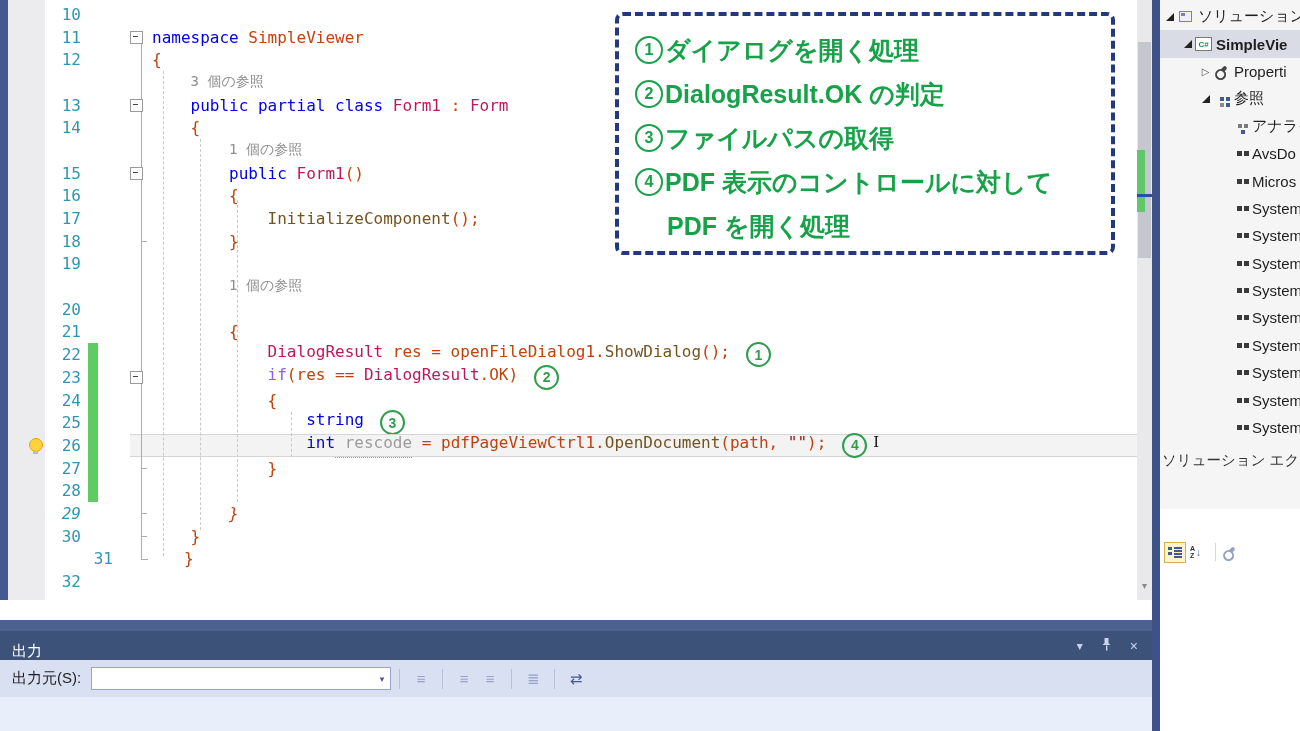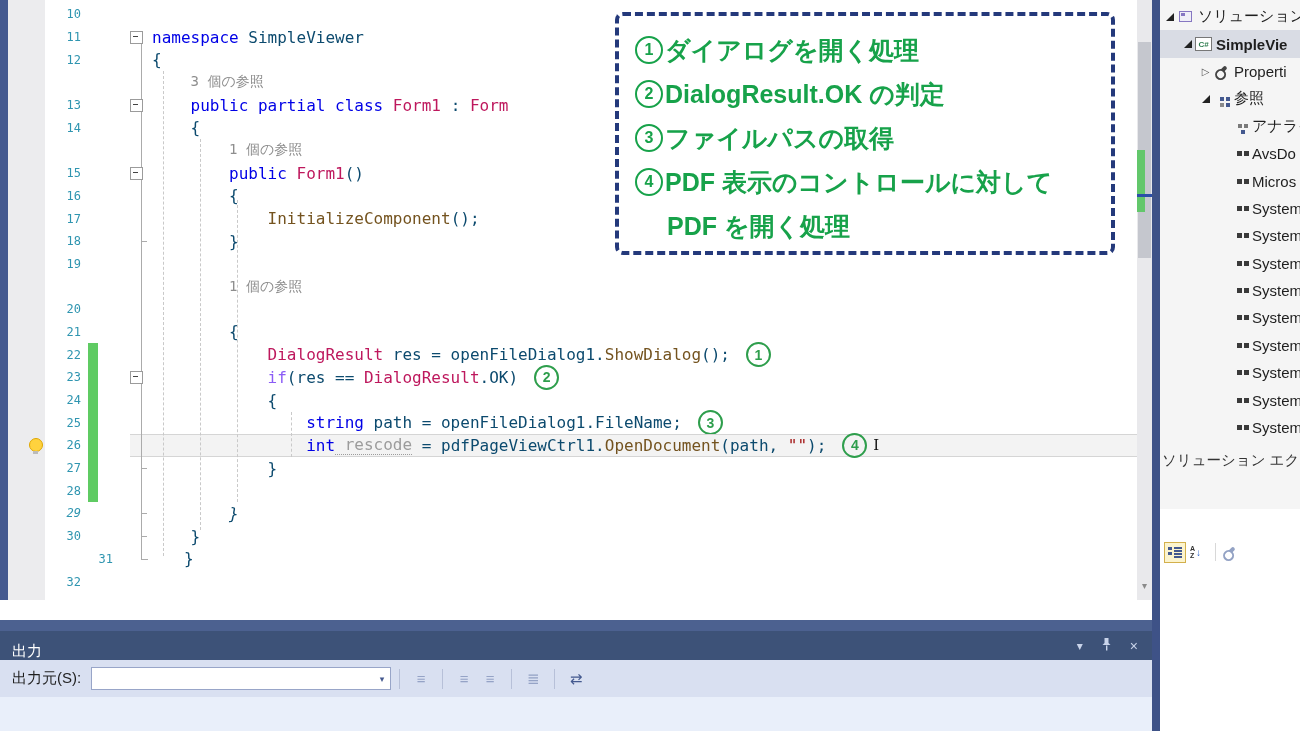--- a/index.html
+++ b/index.html
@@ -6,32 +6,32 @@
   #root{position:relative;width:1300px;height:731px;overflow:hidden;background:#fff;
         font-family:"Liberation Sans",sans-serif;}
   
   #editor{position:absolute;left:0;top:0;width:1152px;height:600px;background:#fff;overflow:hidden;}
   #left-strip{position:absolute;left:0;top:0;width:8px;height:600px;background:#44598F;}
   #gutter-bg{position:absolute;left:8px;top:0;width:37px;height:600px;background:#ECECEE;}
   #code-lines{position:absolute;left:8px;top:3px;right:15px;}
   .crow{display:flex;align-items:center;font-family:"DejaVu Sans Mono",monospace;font-size:16px;}
   .cg{width:37px;flex:0 0 37px;display:flex;justify-content:flex-end;align-items:center;height:100%;}
   .cn{width:43px;flex:0 0 43px;text-align:right;padding-right:7px;box-sizing:border-box;
-      color:#2F95B0;font-size:12px;}
+      color:#2F95B0;font-size:16px;}
   .cb{width:14px;flex:0 0 14px;height:100%;}
   .cbi{width:10px;height:100%;background:#5FCB63;}
   .cs{width:28px;flex:0 0 28px;height:100%;}
   .ch{flex:1;display:flex;align-items:center;height:100%;box-sizing:border-box;}
   .ch.cur{background:#F3F3F3;border-top:1px solid #D5D5D5;border-bottom:1px solid #D5D5D5;}
   .cf{width:22px;flex:0 0 22px;display:flex;align-items:center;}
   .fbox{position:relative;width:11px;height:11px;background:#fff;border:1px solid #9B9B9B;z-index:3;}
   .fbox::after{content:"";position:absolute;left:2px;top:4px;width:5px;height:1px;background:#444;}
-  .cc{white-space:pre;display:flex;align-items:center;}
+  .cc{white-space:pre;display:flex;}
   .tk-kw{color:#0000E6}.tk-ctl{color:#8b5cf6}.tk-typ{color:#be185d}.tk-mth{color:#74531F}
-  .tk-str{color:#A31515}.tk-pln{color:#0c4a6e}
+  .tk-str{color:#A31515}.tk-pln{color:#c2410c}
   .tk-dim{color:#9C9C9C;border-bottom:1px dotted #9C9C9C}
   .tk-lens{color:#8E8E8E;font-size:14px}
   .circ{display:inline-flex;justify-content:center;align-items:center;width:21px;height:21px;
         border:2px solid #2E9E4C;border-radius:50%;color:#2E9E4C;margin-left:16px;flex:0 0 auto;
         font:bold 14px "Liberation Sans",sans-serif;}
   .ibeam{font-family:"DejaVu Serif",serif;font-size:15px;color:#111;margin-left:6px;}
   .bulb{position:relative;width:12px;height:12px;border-radius:50%;background:#FFD23E;
         border:1px solid #DFA700;margin-right:2px;}
   .bulb::after{content:"";position:absolute;left:3px;top:12px;width:5px;height:3px;background:#BBB;}
   
@@ -327,21 +327,21 @@
         </div>
         <div class="crow" style="height: 22.7px;">
           <div class="cg"></div>
           <div class="cn">25</div>
           <div class="cb">
             <div class="cbi"></div>
           </div>
           <div class="cs"></div>
           <div class="ch">
             <div class="cf"></div>
-            <div class="cc"><span class="tk-pln">                </span><span class="tk-kw">string</span><span class="tk-pln"> path = openFileDialog1.FileName;</span><span class="circ">3</span></div>
+            <div class="cc"><span class="tk-pln">                </span><span class="tk-kw">string</span><span class="circ">3</span></div>
           </div>
         </div>
         <div class="crow" style="height: 22.7px;">
           <div class="cg">
             <span class="bulb"></span>
           </div>
           <div class="cn">26</div>
           <div class="cb">
             <div class="cbi"></div>
           </div>

